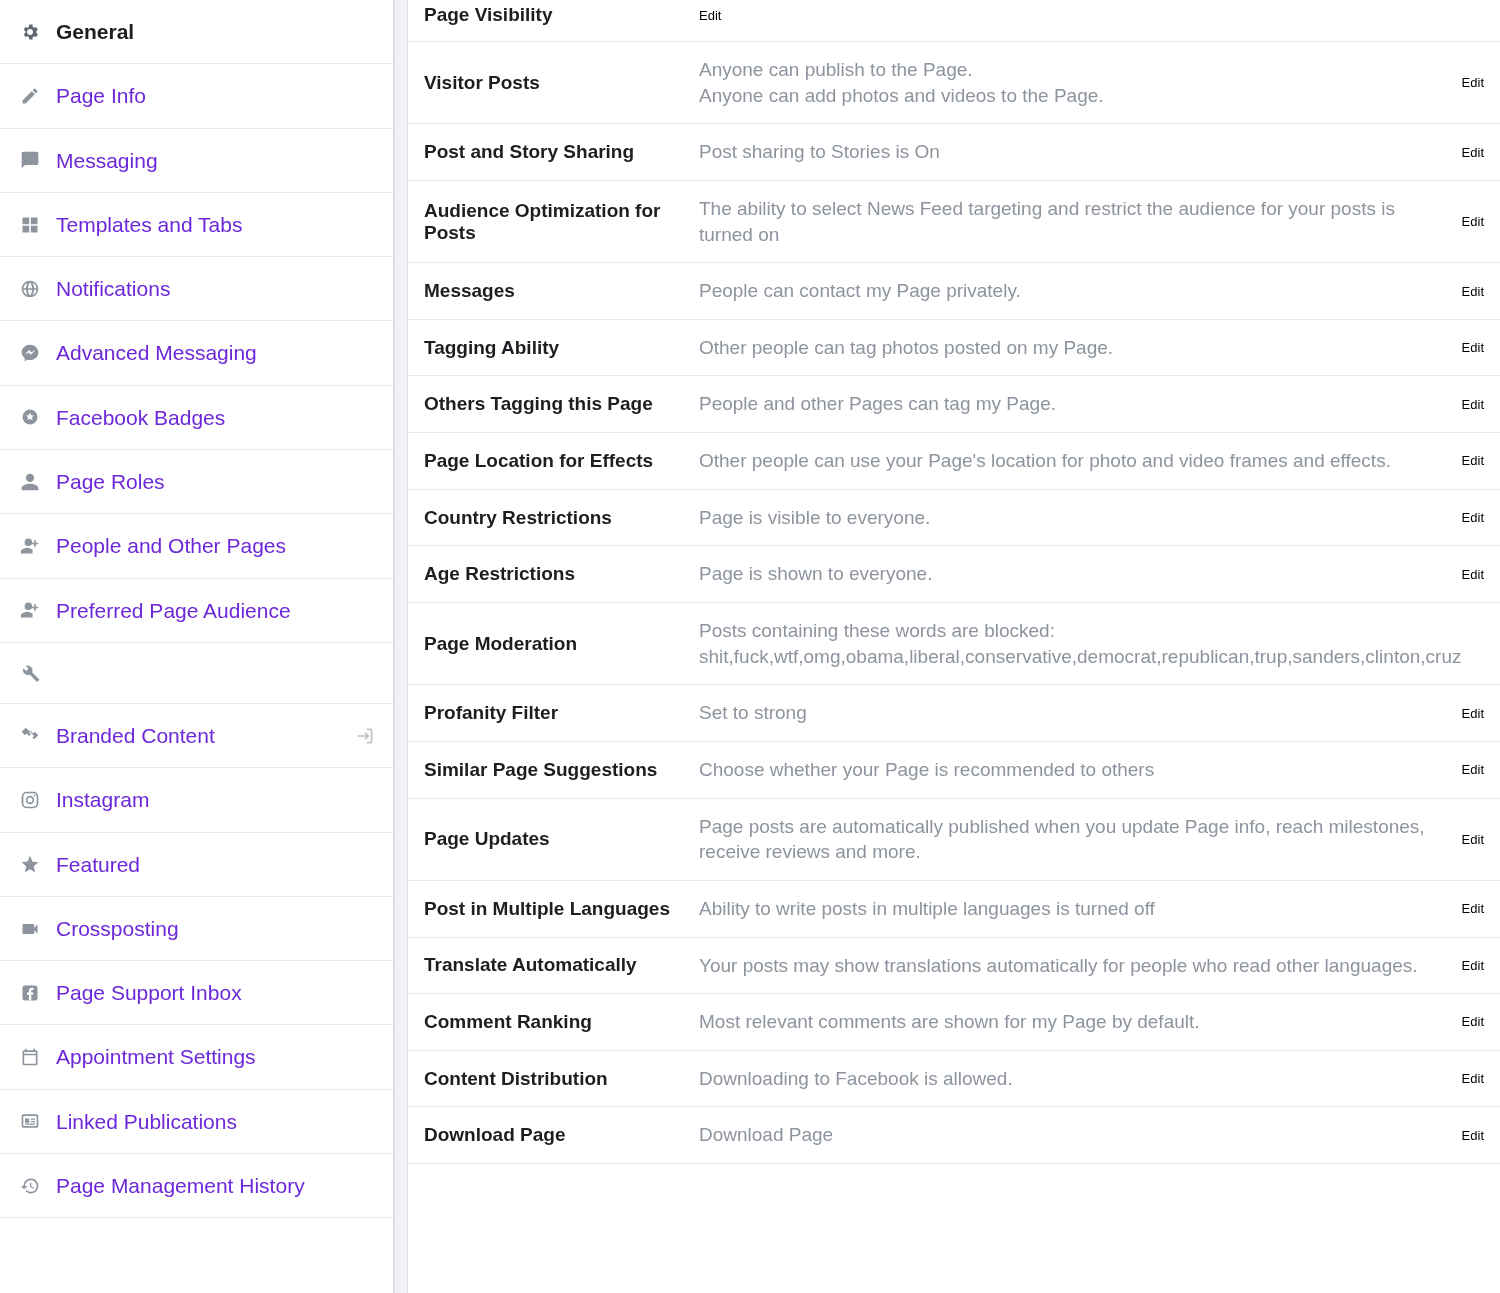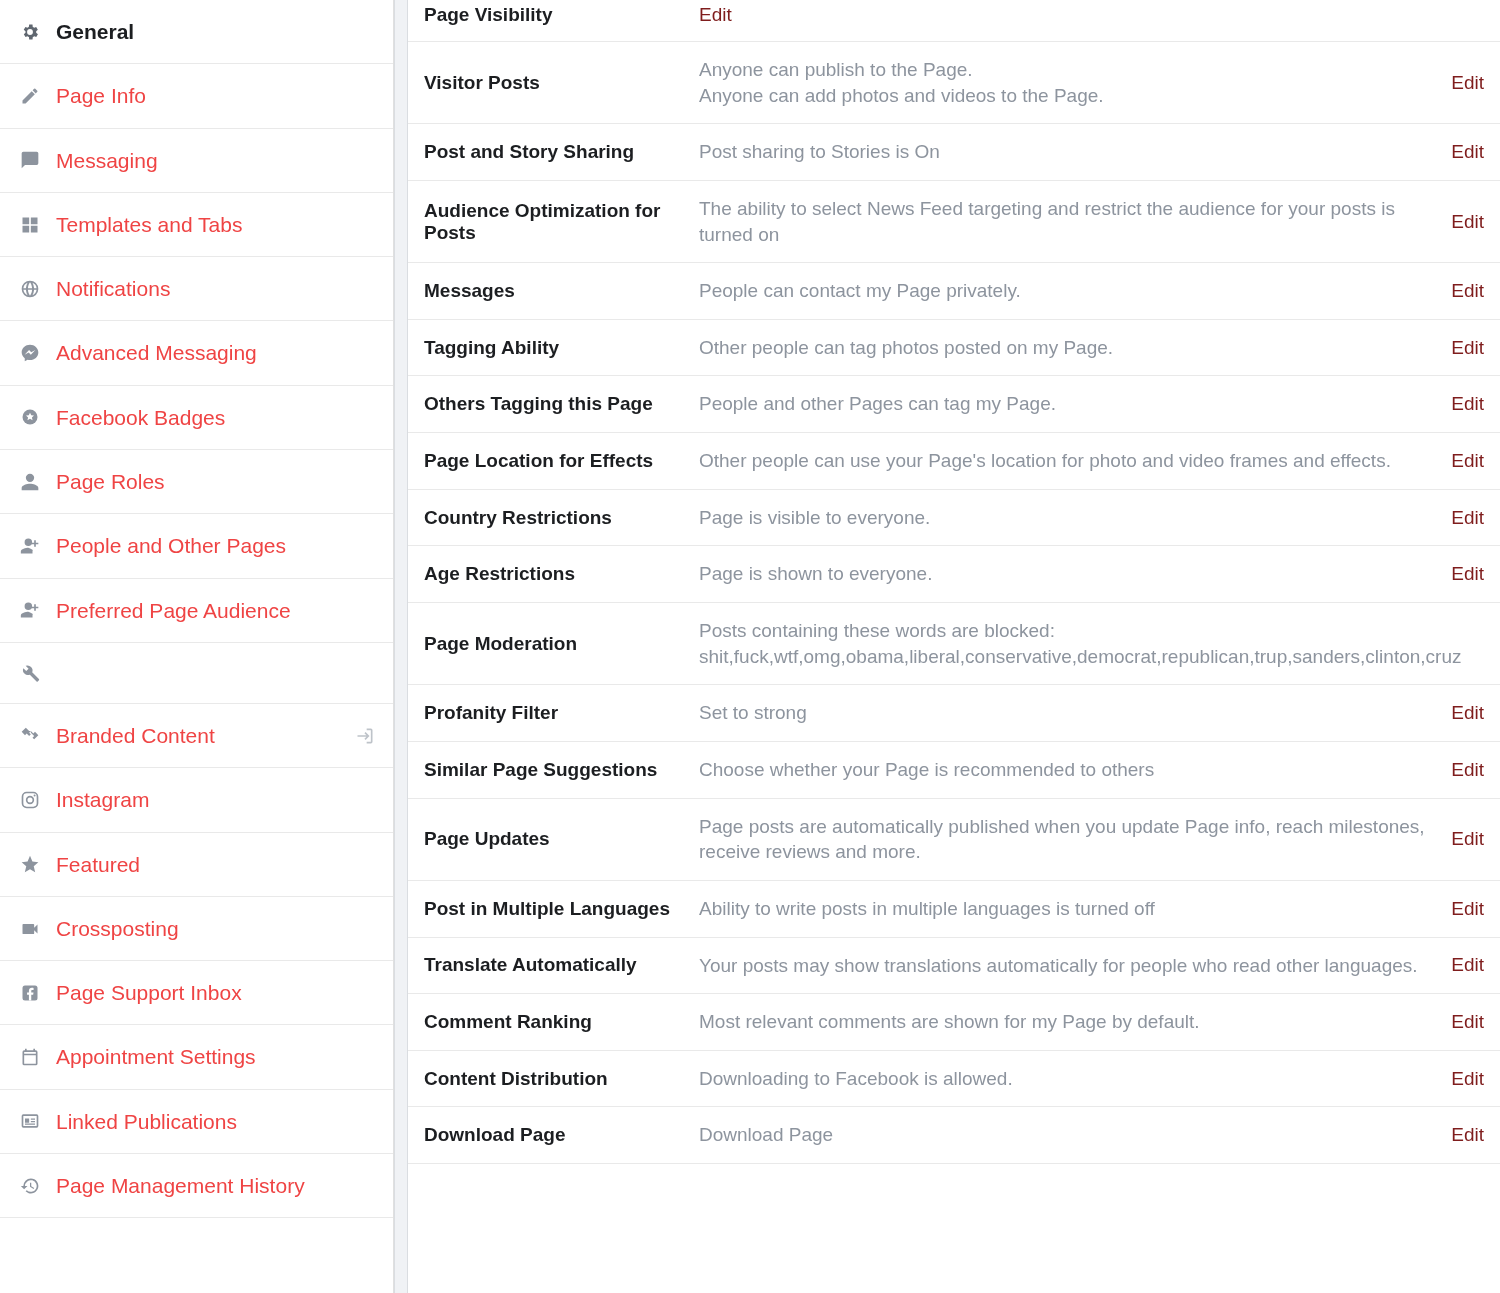--- a/index.html
+++ b/index.html
@@ -18,21 +18,21 @@
     flex-shrink: 0;
     border-right: 1px solid #e0e0e0;
     background: #fff;
   }
   .sidebar-item {
     display: flex;
     align-items: center;
     padding: 18px 18px;
     border-bottom: 1px solid #e9e9e9;
     cursor: pointer;
-    color: #ef4444;
+    color: #6d28d9;
   }
   .sidebar-item.active {
     color: #1c1e21;
     font-weight: 700;
   }
   .sidebar-item .icon {
     width: 24px;
     height: 24px;
     margin-right: 14px;
     display: inline-flex;
@@ -78,22 +78,22 @@
     padding-right: 12px;
   }
   .setting-desc {
     flex: 1;
     color: #8d949e;
     font-size: 19px;
     line-height: 1.35;
     padding-right: 10px;
   }
   .setting-edit {
-    color: #7f1d1d;
-    font-size: 19px;
+    color: #000000;
+    font-size: 13px;
     cursor: pointer;
     flex-shrink: 0;
   }
   svg { display: block; }
 </style>
 </head>
 <body>
 
 <div class="sidebar" id="sidebar">
     <div class="sidebar-item active">

